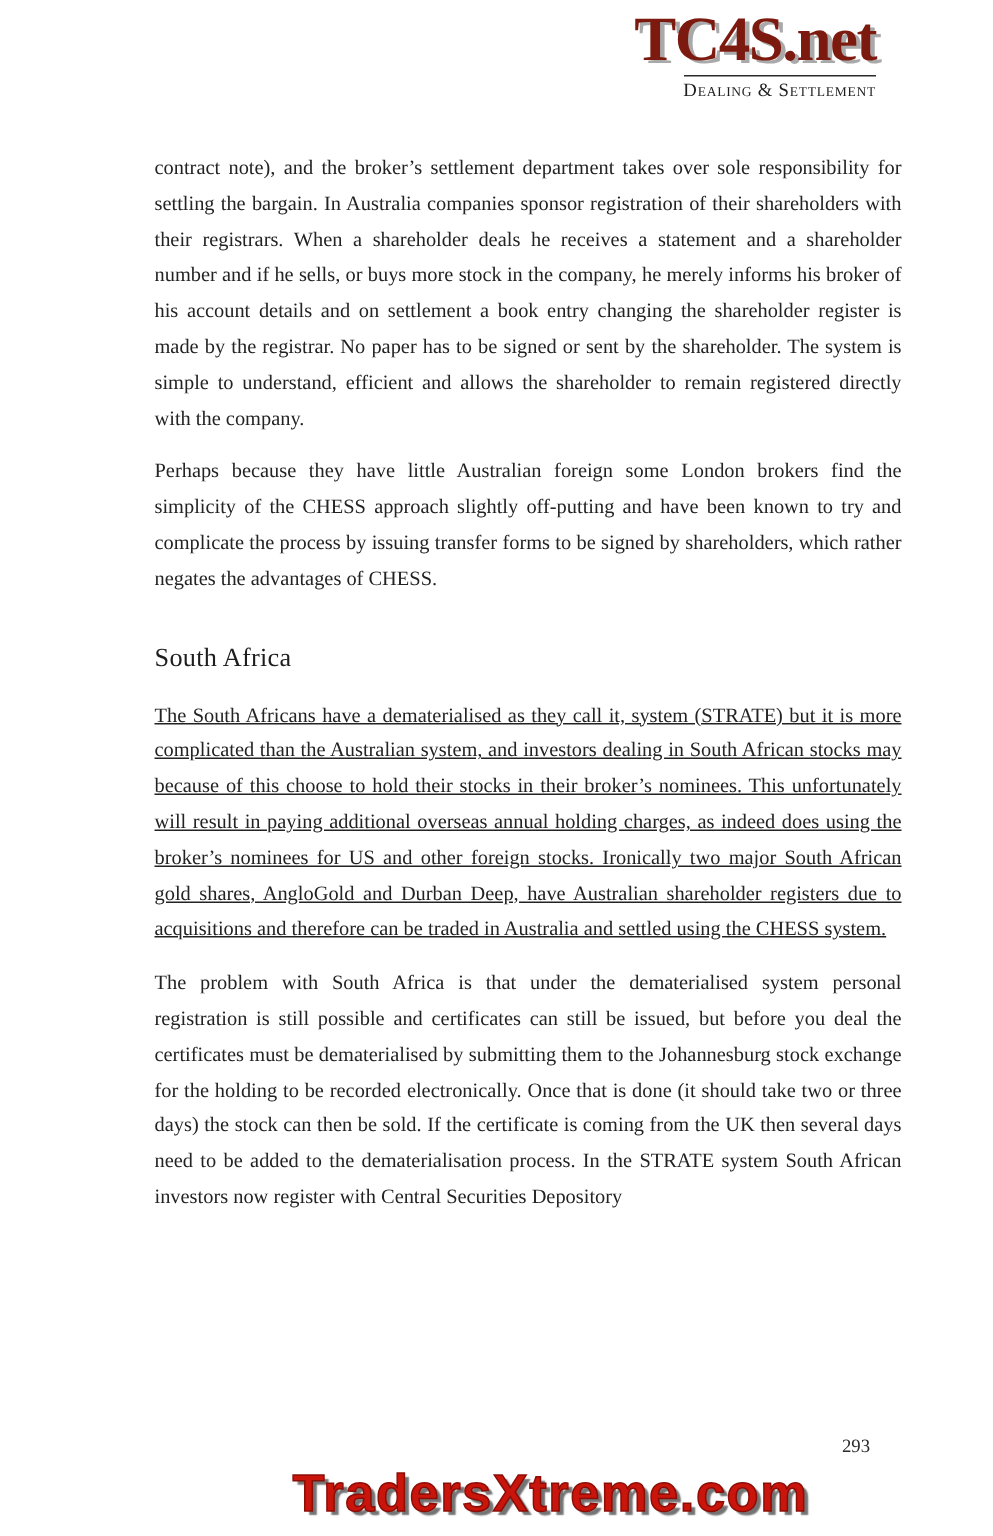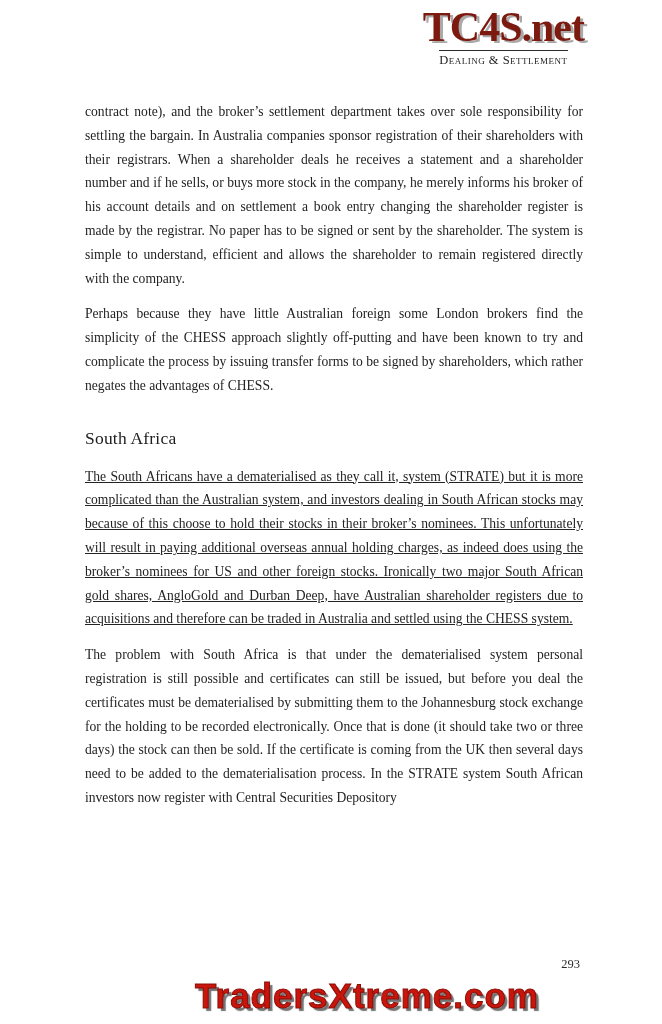--- a/index.html
+++ b/index.html
@@ -12,21 +12,21 @@
     background: #ffffff;
     overflow: hidden;
     font-family: "Liberation Serif", serif;
     color: #232323;
   }
   
   .page-header {
     position: absolute;
     top: 6px;
     right: 78px;
-    text-align: center;
+    text-align: right;
   }
   .logo {
     font-family: "Liberation Serif", serif;
     font-weight: bold;
     font-size: 42px;
     line-height: 42px;
     letter-spacing: -1px;
     color: #7d1a10;
     text-shadow: 3px 2px 0 #a9a9a9;
   }
@@ -40,21 +40,21 @@
   .subtitle {
     font-size: 12.5px;
     letter-spacing: 0.5px;
     color: #1d1d1d;
     font-variant: small-caps;
   }
   
   .body-text {
     position: absolute;
     top: 100px;
-    left: 85px;
+    left: 103px;
     width: 498px;
   }
   .body-text p {
     font-size: 13.6px;
     line-height: 23.8px;
     text-align: justify;
     margin-bottom: 12px;
     color: #232323;
   }
   .section-heading {

